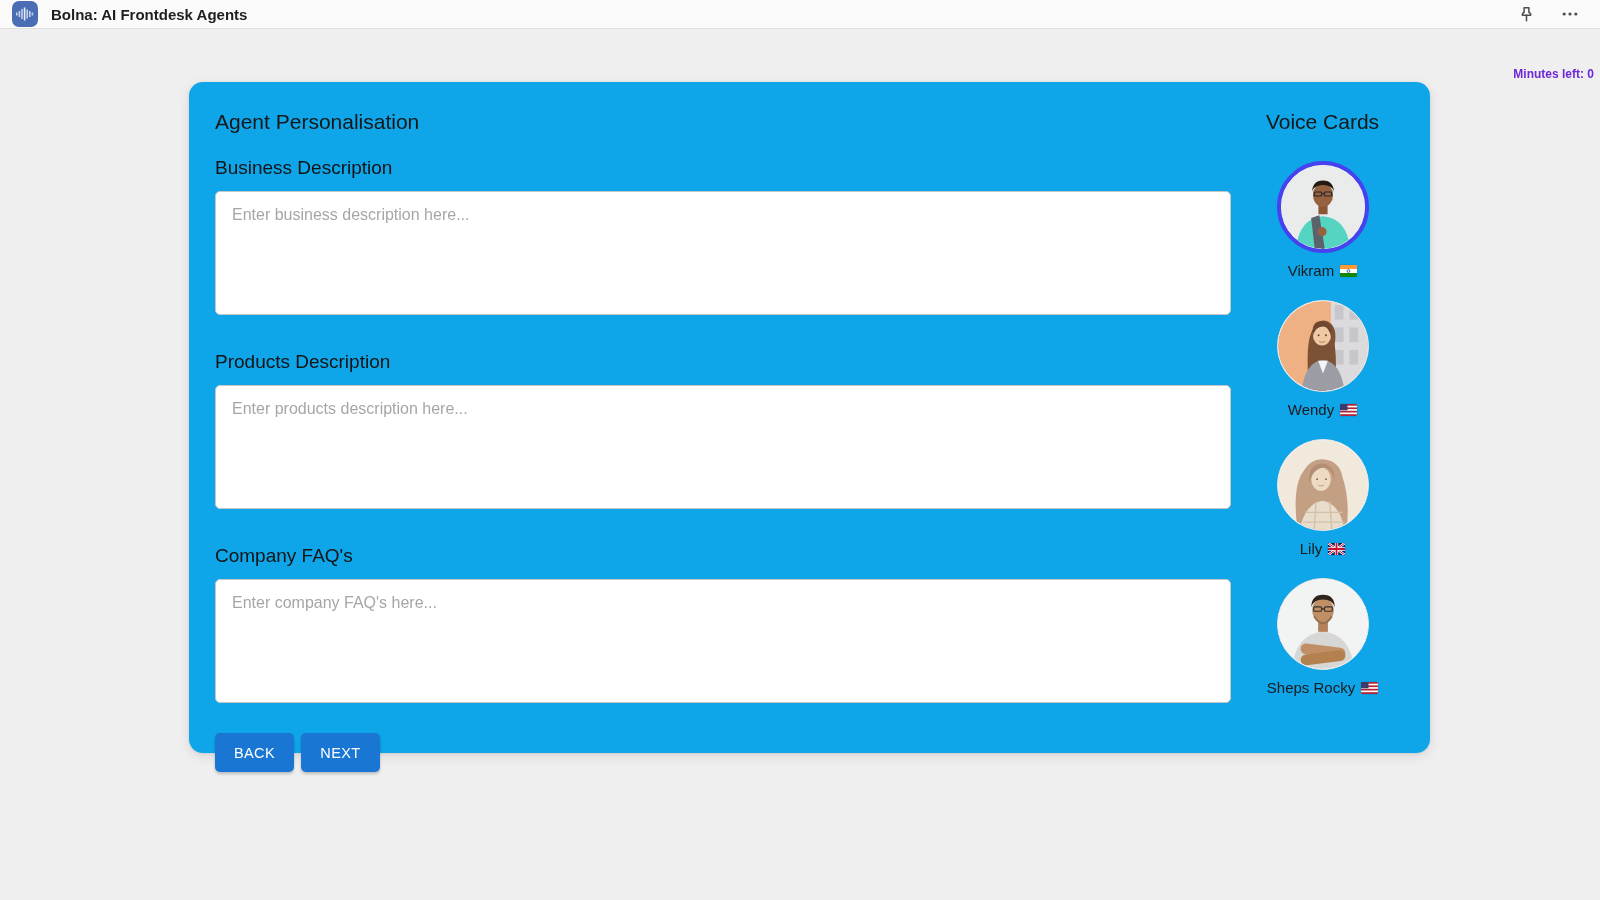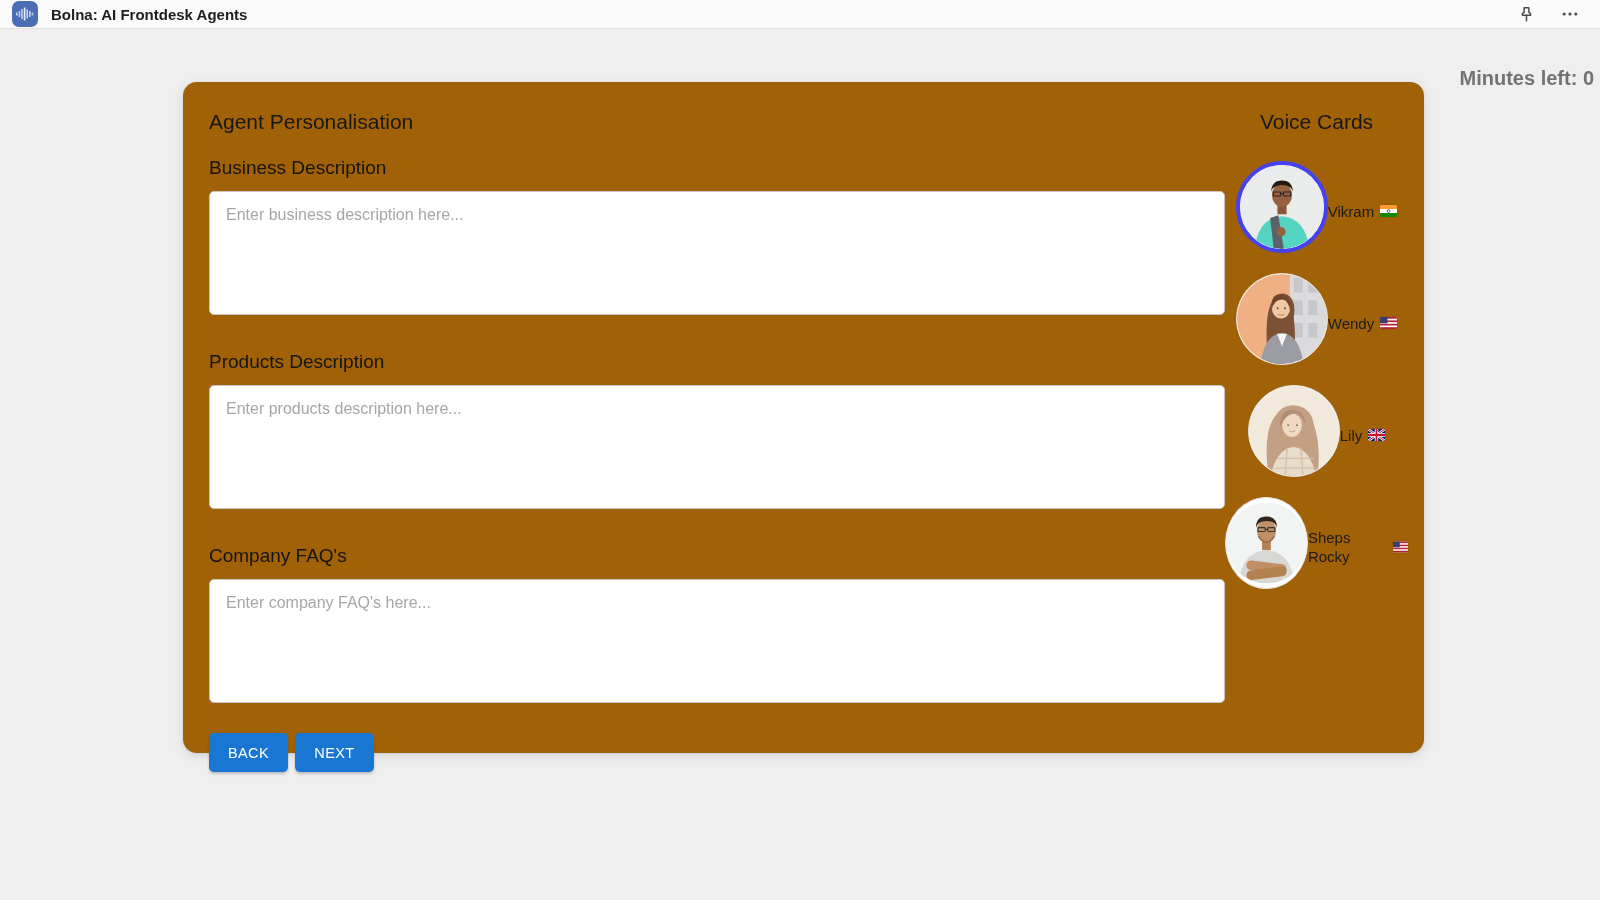--- a/index.html
+++ b/index.html
@@ -22,27 +22,27 @@
   .app-title { margin-left:13px; font-size:15px; font-weight:700; color:#1e1e1f; }
   .topbar-spacer { flex:1; }
   .icon-btn {
     background:none; border:none; cursor:pointer; padding:4px;
     display:flex; align-items:center; justify-content:center; color:#4c4c4c;
   }
   .icon-btn + .icon-btn { margin-left:16px; }
   
   .minutes-left {
     position:absolute; top:67px; right:6px;
-    font-size:20px; font-weight:700; color:#737373;
+    font-size:12px; font-weight:700; color:#6d28d9;
   }
   
   .card {
-    position:absolute; left:183px; top:82px;
+    position:absolute; left:189px; top:82px;
     width:1241px; height:671px;
-    background:#a16207; border-radius:14px;
+    background:#0ea5e9; border-radius:14px;
     box-shadow:0 3px 12px rgba(0,0,0,0.10), 0 1px 3px rgba(0,0,0,0.07);
     padding:24px 16px 24px 26px;
     display:flex;
   }
   .form-col { width:1016px; flex:0 0 auto; }
   .form-title { font-size:21px; font-weight:500; color:#171717; line-height:31px; margin-bottom:20px; }
   .field-label { font-size:19px; font-weight:400; color:#141414; line-height:22px; margin-bottom:12px; }
   .field-textarea {
     width:100%; height:124px; resize:none;
     border:1px solid #c6c6c6; border-radius:5px;
@@ -57,21 +57,21 @@
     background:#1976d2; color:#ffffff; border:none; border-radius:5px;
     min-width:79px; height:39px; padding:0 16px;
     font-family:"Liberation Sans", sans-serif;
     font-size:14.5px; font-weight:500; letter-spacing:0.4px;
     box-shadow:0 2px 3px rgba(0,0,0,0.22);
     cursor:pointer;
   }
   
   .voice-col { flex:1; display:flex; flex-direction:column; align-items:center; }
   .voice-title { font-size:21px; font-weight:500; color:#171717; line-height:31px; margin-bottom:24px; }
-  .voice-card { display:flex; align-items:center; margin-bottom:20px; cursor:pointer; }
+  .voice-card { display:flex; flex-direction:column; align-items:center; margin-bottom:20px; cursor:pointer; }
   .avatar-ring {
     width:92px; height:92px; border-radius:50%;
     border:1px solid #e3e3e3; overflow:hidden;
     display:flex; align-items:center; justify-content:center; background:#fff;
   }
   .voice-card.selected .avatar-ring { border:4px solid #4542ee; }
   .avatar-ring svg { width:100%; height:100%; display:block; border-radius:50%; }
   .voice-name {
     margin-top:8px; font-size:15px; color:#1b1b1b;
     display:flex; align-items:center; gap:6px; line-height:19px;

